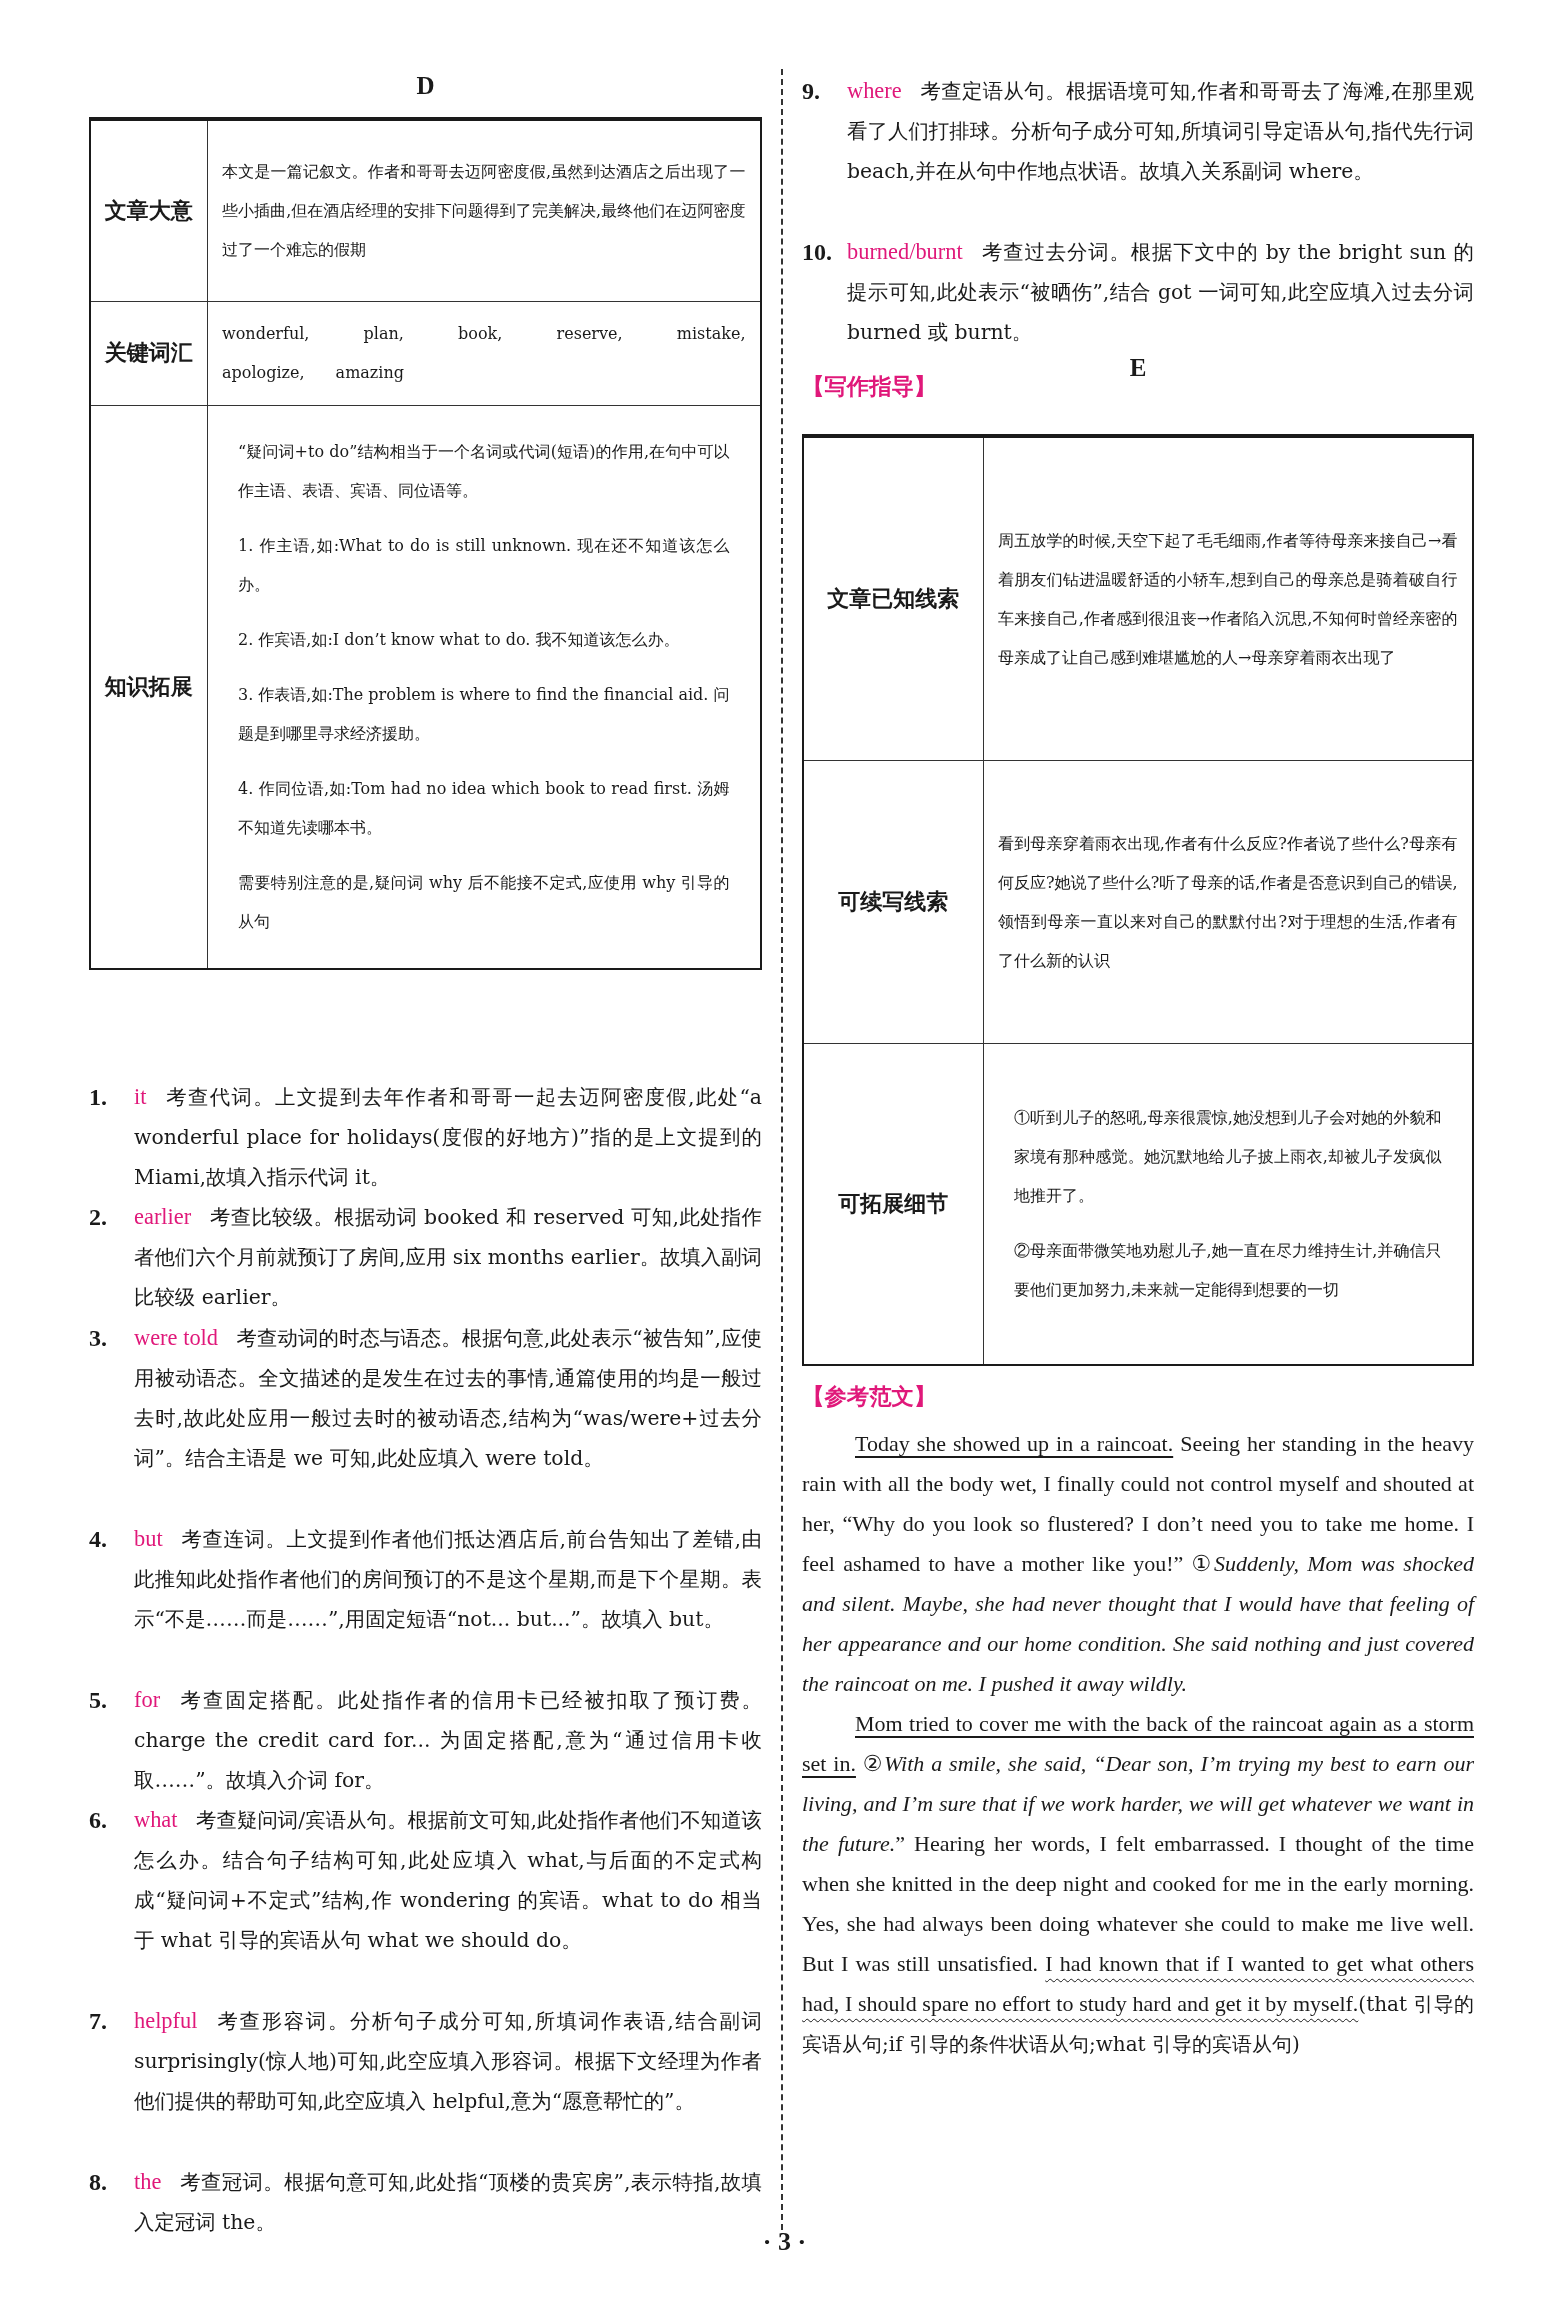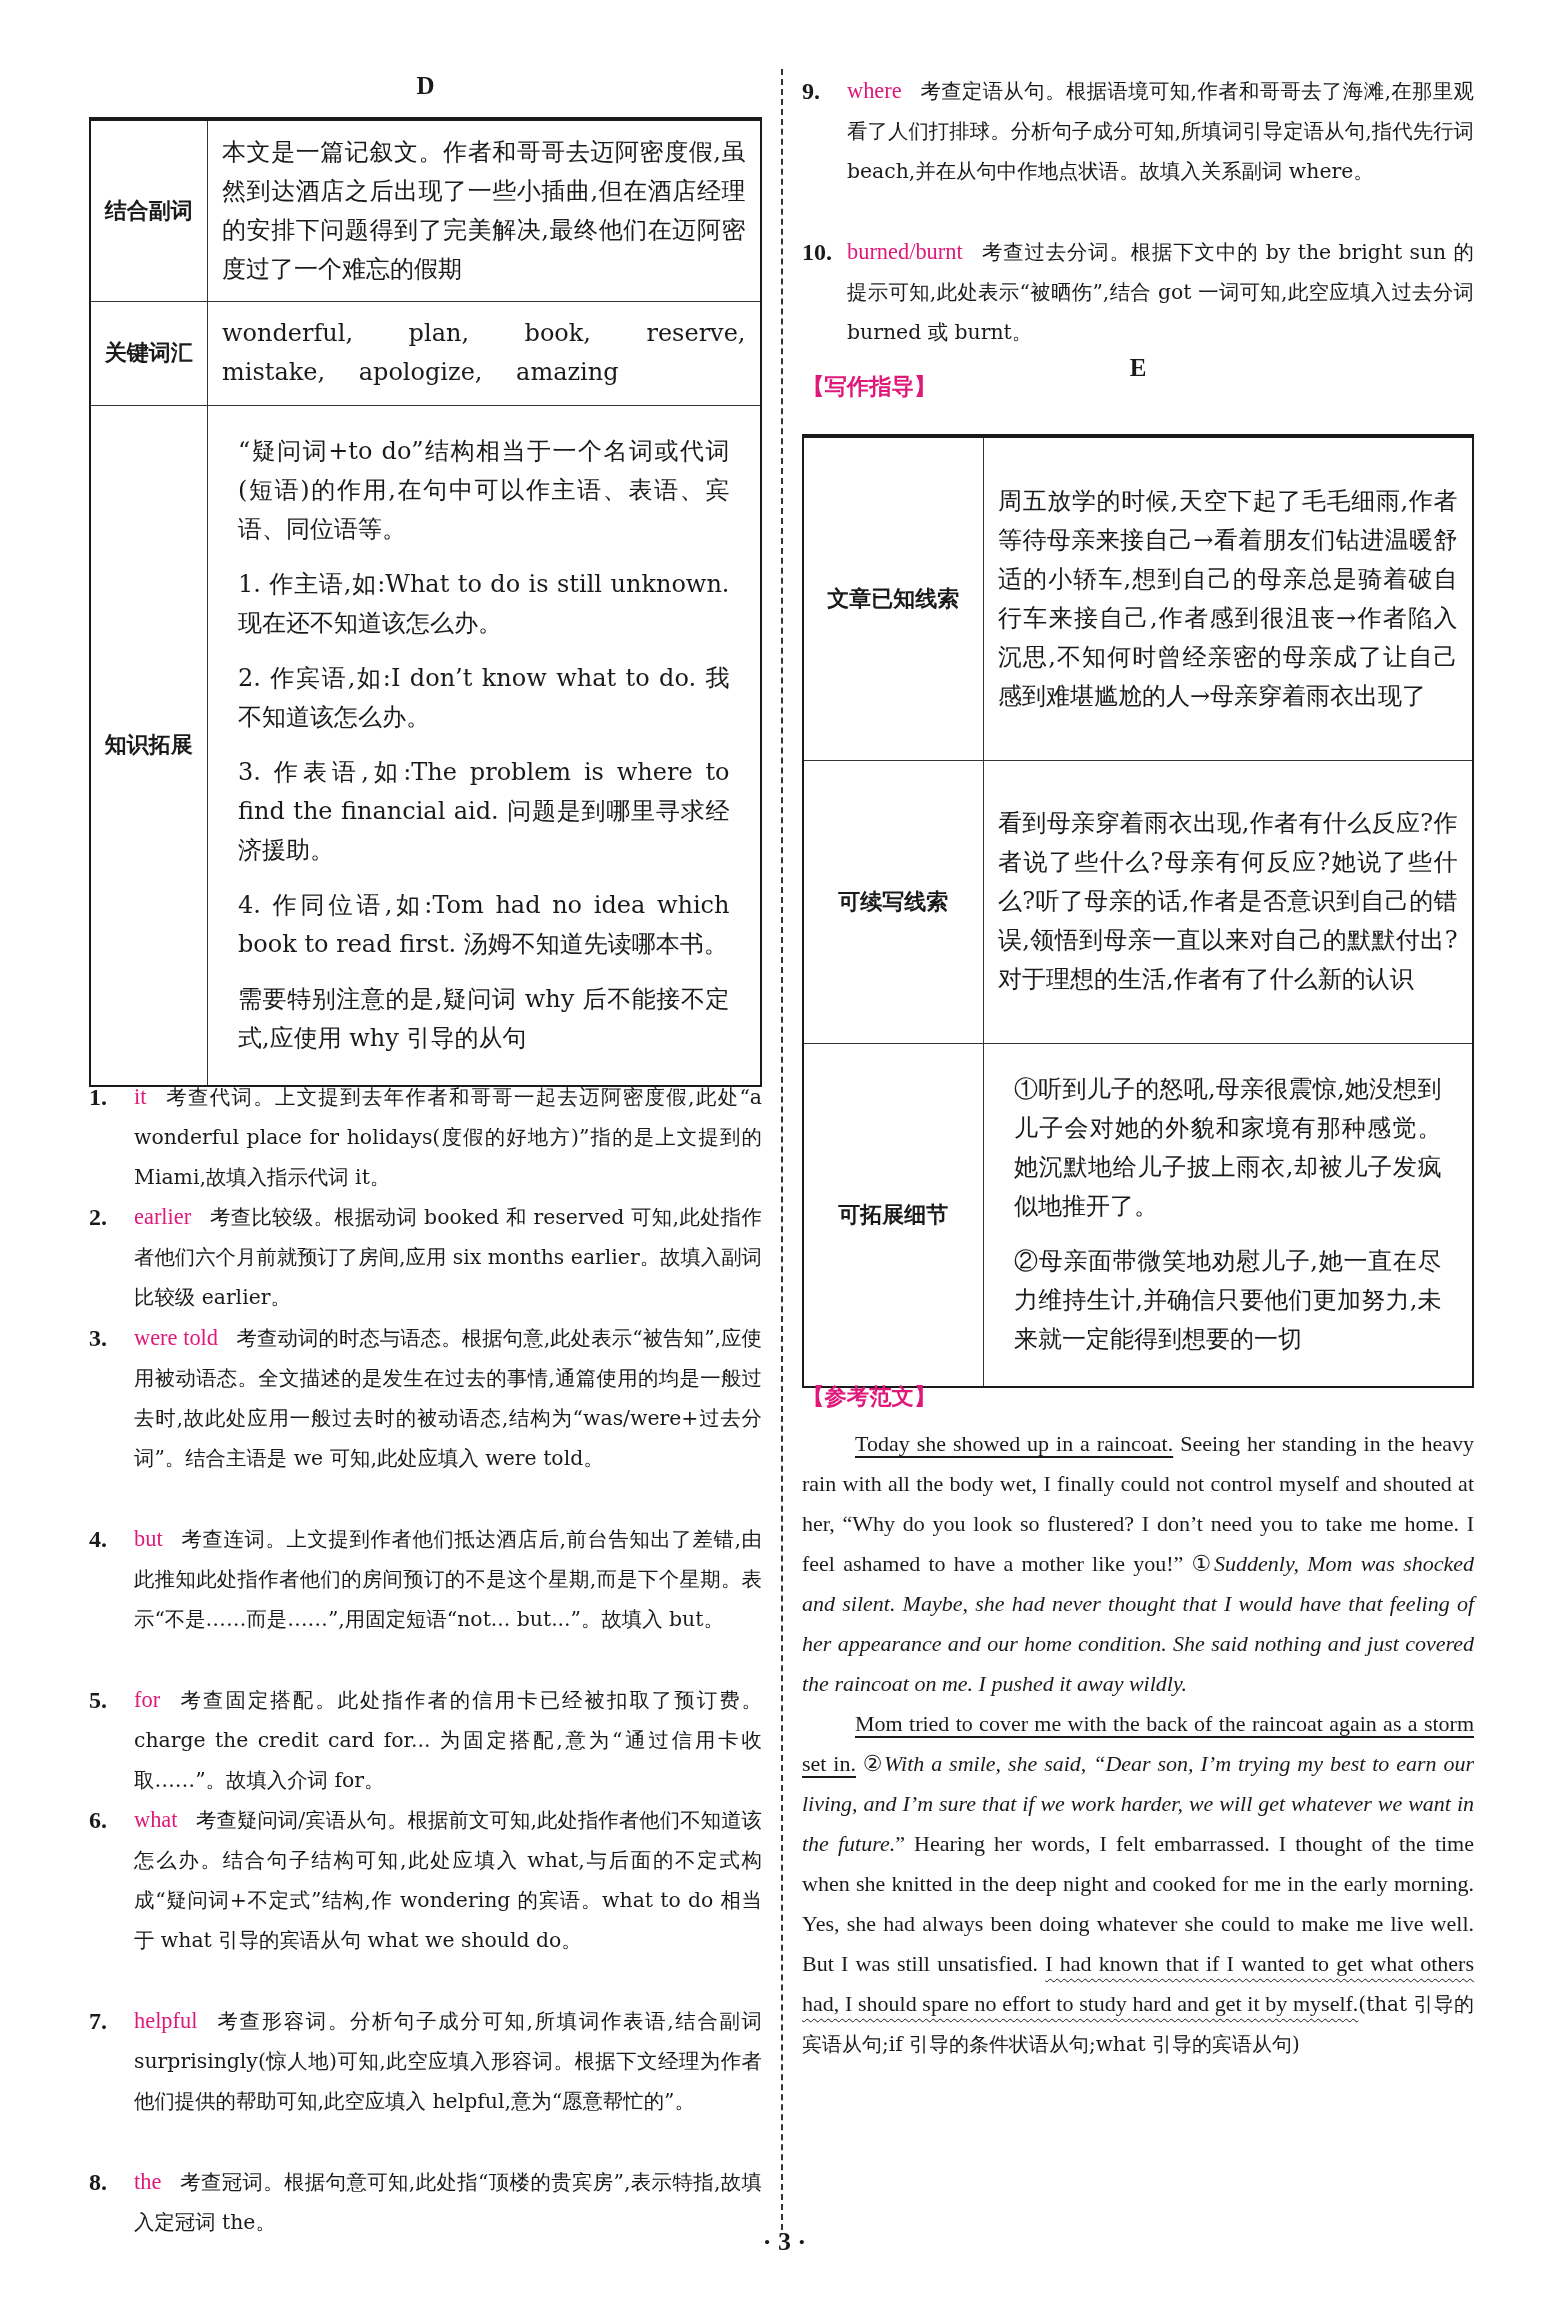--- a/index.html
+++ b/index.html
@@ -26,21 +26,21 @@
   }
   .tbl td { border: 1.3px solid #333; vertical-align: middle; }
   .tbl .hdr {
     background: #fbd8ea; text-align: center; height: 50px;
     font-family: "DejaVu Sans", sans-serif; font-weight: bold; font-size: 22.4px;
   }
   .tbl .lbl {
     text-align: center; font-family: "DejaVu Sans", sans-serif; font-weight: bold; font-size: 22px;
   }
   .tbl .val {
-    padding: 10.5px 14.5px 10.5px 14.5px; font-size: 24px; line-height: 39px; text-align: justify;
+    padding: 10.5px 14.5px 10.5px 14.5px; font-size: 16px; line-height: 39px; text-align: justify;
   }
   .tbl .val p { margin: 16px; }
   .item {
     position: absolute; left: 0; width: 100%;
     font-size: 20.4px; line-height: 40px; text-align: justify;
     padding-left: 45px; box-sizing: border-box;
   }
   .item .num {
     position: absolute; left: 0; top: 0; font-weight: bold;
     font-family: "Liberation Serif", serif; font-size: 24px;
@@ -71,21 +71,21 @@
 <div class="col col-left">
   <div class="section-letter" style="top:72px;">D</div>
 
   <table class="tbl" style="top:117px;">
     <colgroup>
         <col style="width:117px">
         <col>
       </colgroup>
     <tbody>
     <tr style="height:182px;">
-      <td class="lbl">结合副词</td>
+      <td class="lbl">文章大意</td>
       <td class="val">本文是一篇记叙文。作者和哥哥去迈阿密度假,虽然到达酒店之后出现了一些小插曲,但在酒店经理的安排下问题得到了完美解决,最终他们在迈阿密度过了一个难忘的假期</td>
     </tr>
     <tr style="height:104px;">
       <td class="lbl">关键词汇</td>
       <td class="val" style="word-spacing:26px;">wonderful, plan, book, reserve, mistake, apologize, amazing</td>
     </tr>
     <tr style="height:535px;">
       <td class="lbl">知识拓展</td>
       <td class="val">
         <p>“疑问词+to do”结构相当于一个名词或代词(短语)的作用,在句中可以作主语、表语、宾语、同位语等。</p>

